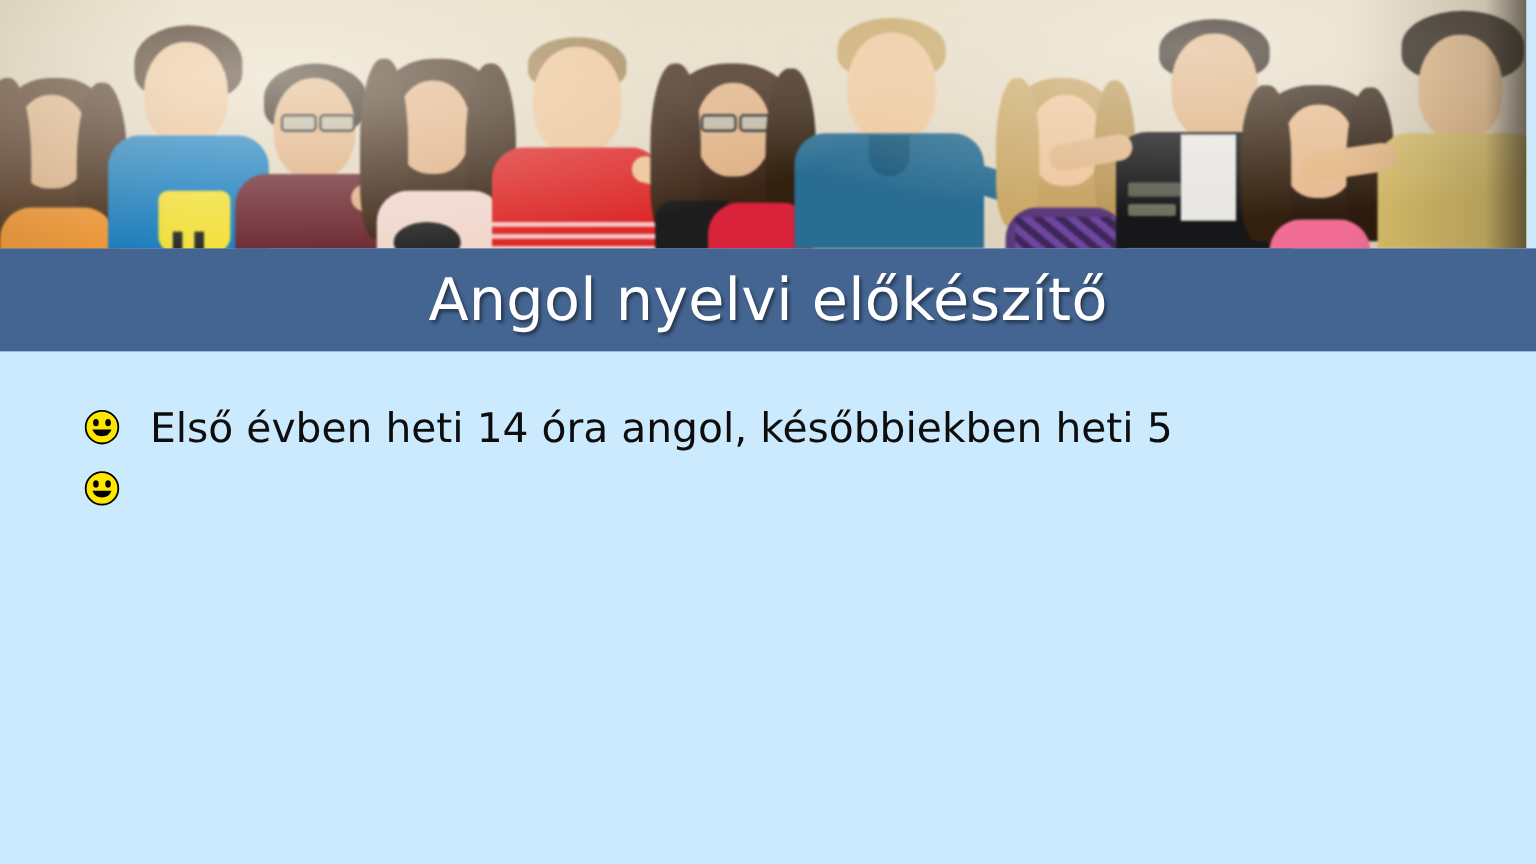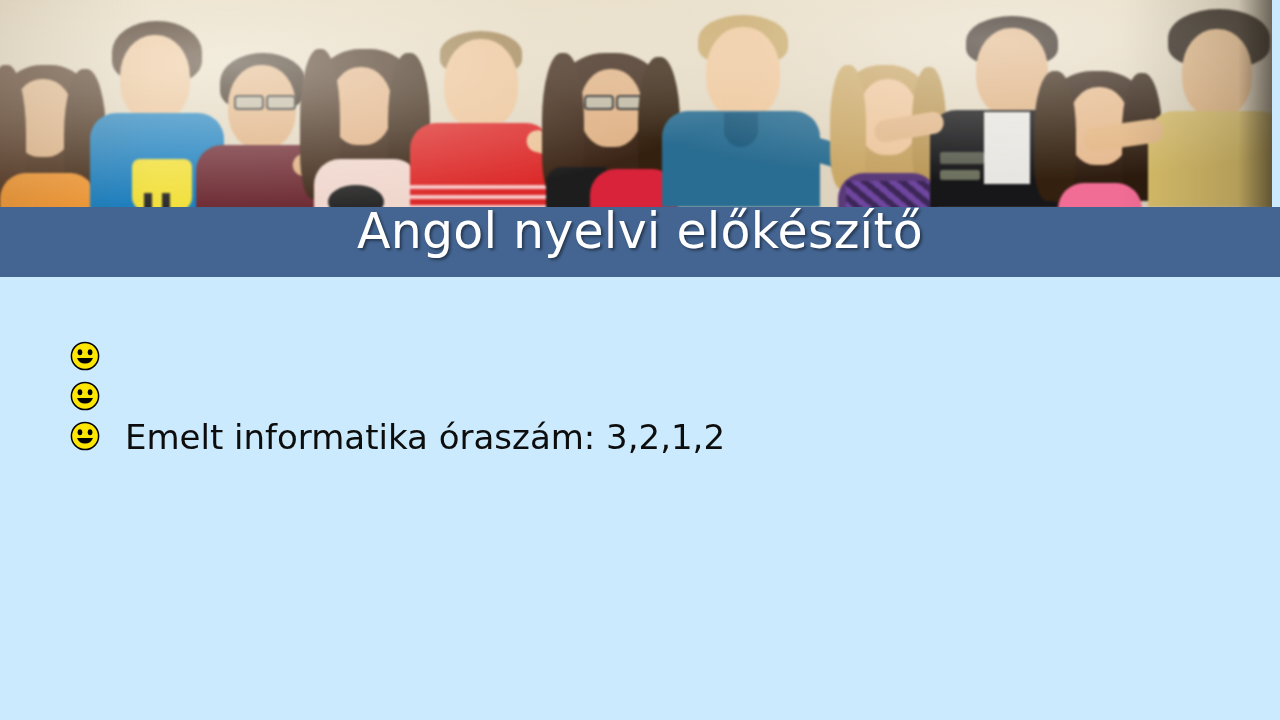--- a/index.html
+++ b/index.html
@@ -82,24 +82,24 @@
     background: rgba(150,190,200,.45);
   }
   .blur { filter: blur(1.1px); }
 
   
   .title-band {
     position: absolute;
     left: 0;
     top: 207px;
     width: 1280px;
-    height: 70px;
+    height: 86px;
     background: #446592;
     display: flex;
-    align-items: flex-start;
+    align-items: center;
     justify-content: center;
   }
   .title-text {
     color: #ffffff;
     font-size: 49px;
     line-height: 1;
     letter-spacing: .2px;
     text-shadow: 2px 2px 3px rgba(0,0,0,.45);
     white-space: nowrap;
   }
@@ -258,37 +258,29 @@
   <div class="body-area">
     <div class="bullet-list">
 
       <div class="bullet-row">
         <svg class="smiley" viewBox="0 0 32 32">
           <circle cx="16" cy="16" r="14.5" fill="#ffe600" stroke="#000000" stroke-width="1.6"></circle>
           <ellipse cx="10.6" cy="12" rx="2.5" ry="3.2" fill="#000000"></ellipse>
           <ellipse cx="21.4" cy="12" rx="2.5" ry="3.2" fill="#000000"></ellipse>
           <path d="M7.5 18 A 9 9 0 0 0 24.5 18 Z" fill="#000000"></path>
         </svg>
+        <div class="bullet-text wide">Első évben heti 14 óra angol, későbbiekben heti 5</div>
       </div>
 
       <div class="bullet-row">
         <svg class="smiley" viewBox="0 0 32 32">
           <circle cx="16" cy="16" r="14.5" fill="#ffe600" stroke="#000000" stroke-width="1.6"></circle>
           <ellipse cx="10.6" cy="12" rx="2.5" ry="3.2" fill="#000000"></ellipse>
           <ellipse cx="21.4" cy="12" rx="2.5" ry="3.2" fill="#000000"></ellipse>
           <path d="M7.5 18 A 9 9 0 0 0 24.5 18 Z" fill="#000000"></path>
         </svg>
       </div>
 
-      <div class="bullet-row">
-        <svg class="smiley" viewBox="0 0 32 32">
-          <circle cx="16" cy="16" r="14.5" fill="#ffe600" stroke="#000000" stroke-width="1.6"></circle>
-          <ellipse cx="10.6" cy="12" rx="2.5" ry="3.2" fill="#000000"></ellipse>
-          <ellipse cx="21.4" cy="12" rx="2.5" ry="3.2" fill="#000000"></ellipse>
-          <path d="M7.5 18 A 9 9 0 0 0 24.5 18 Z" fill="#000000"></path>
-        </svg>
-        <div class="bullet-text wide">Emelt informatika óraszám: 3,2,1,2</div>
-      </div>
 
     </div>
   </div>
 
 </div>
 
 </body></html>

